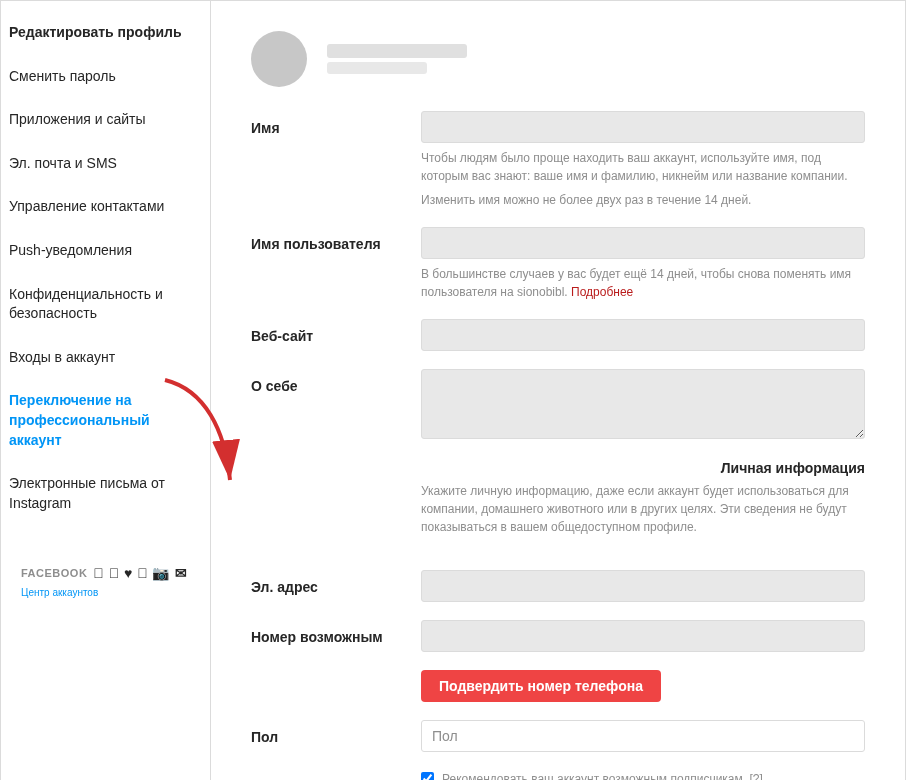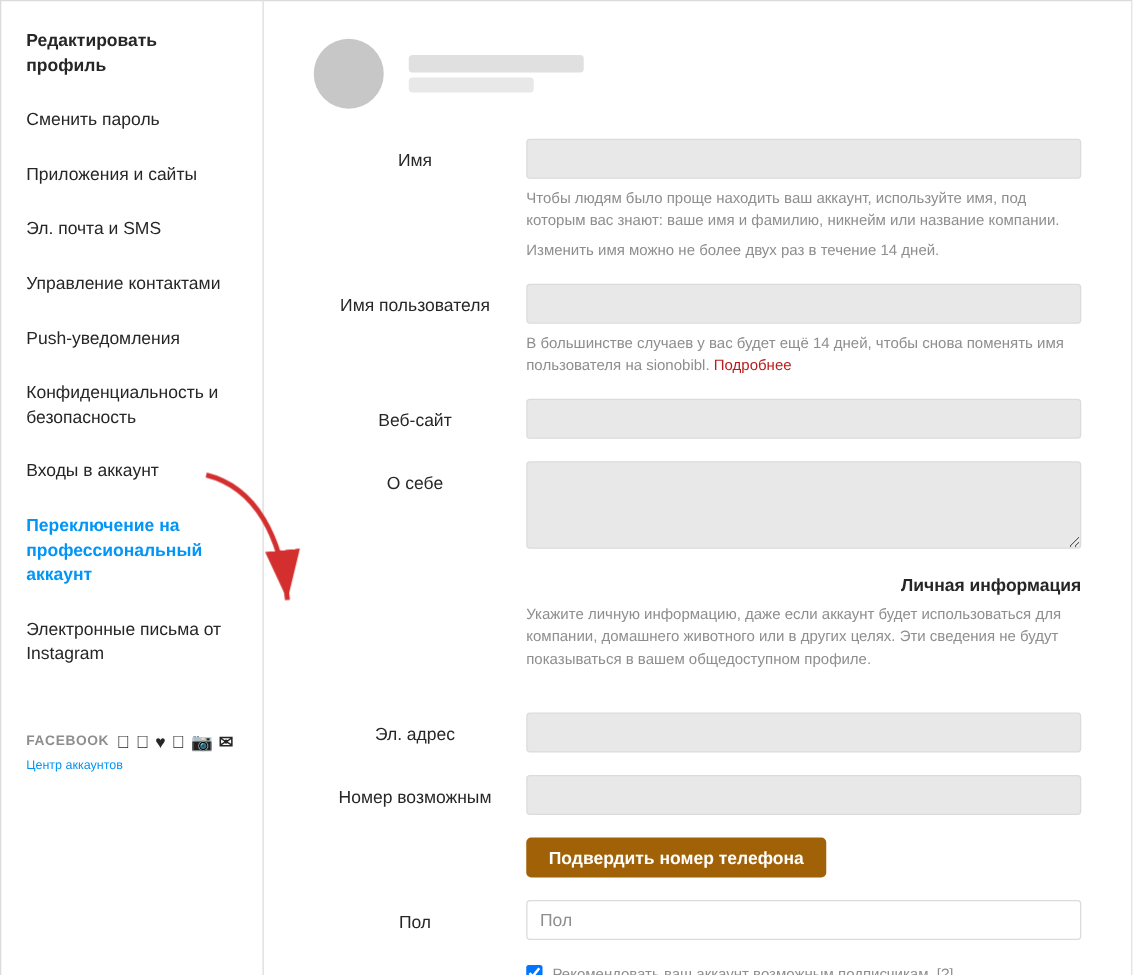--- a/index.html
+++ b/index.html
@@ -1,41 +1,41 @@
 <!DOCTYPE html>
 <html><head>
   <meta charset="utf-8">
   <style>
     * { box-sizing: border-box; margin: 0; padding: 0; }
     body { font-family: -apple-system, BlinkMacSystemFont, 'Segoe UI', Arial, sans-serif; background: #fafafa; color: #262626; font-size: 14px; }
     .layout { display: flex; width: 906px; min-height: 780px; background: #fff; border: 1px solid #dbdbdb; }
     .sidebar { width: 210px; border-right: 1px solid #dbdbdb; padding-top: 10px; flex-shrink: 0; }
-    .sidebar-item { padding: 12px 20px; cursor: pointer; font-size: 14px; color: #262626; line-height: 1.4; }
+    .sidebar-item { padding: 12px 8px; cursor: pointer; font-size: 14px; color: #262626; line-height: 1.4; }
     .sidebar-item.active { font-weight: 600; }
     .sidebar-item.highlight { color: #0095f6; font-weight: 600; cursor: pointer; }
     .sidebar-facebook { padding: 20px 20px 10px; margin-top: 20px; }
     .sidebar-facebook .fb-label { font-size: 11px; font-weight: 700; color: #8e8e8e; letter-spacing: 0.5px; margin-bottom: 6px; display: flex; align-items: center; gap: 6px; }
     .sidebar-facebook .fb-icons { display: flex; gap: 6px; font-size: 14px; color: #262626; }
     .sidebar-facebook .accounts-link { color: #0095f6; font-size: 10px; margin-top: 6px; cursor: pointer; }
     .main { flex: 1; padding: 30px 40px; overflow-y: auto; }
     .profile-header { display: flex; align-items: center; gap: 20px; margin-bottom: 24px; }
     .avatar-placeholder { width: 56px; height: 56px; background: #c7c7c7; border-radius: 50%; flex-shrink: 0; }
     .profile-username-area { display: flex; flex-direction: column; gap: 4px; }
     .username-bar { width: 140px; height: 14px; background: #e0e0e0; border-radius: 3px; }
     .username-sub { width: 100px; height: 12px; background: #e8e8e8; border-radius: 3px; }
     .form-row { display: flex; align-items: flex-start; margin-bottom: 18px; }
-    .form-label { width: 170px; text-align: center; padding-right: 8px; padding-top: 8px; font-weight: 400; font-size: 14px; color: #262626; flex-shrink: 0; line-height: 1.4; }
+    .form-label { width: 170px; text-align: left; padding-right: 8px; padding-top: 8px; font-weight: 700; font-size: 14px; color: #262626; flex-shrink: 0; line-height: 1.4; }
     .form-field { flex: 1; }
     .form-input { width: 100%; border: 1px solid #dbdbdb; border-radius: 3px; padding: 7px 10px; font-size: 14px; color: #262626; background: #fff; outline: none; }
     .form-textarea { width: 100%; border: 1px solid #dbdbdb; border-radius: 3px; padding: 7px 10px; font-size: 14px; color: #262626; background: #fff; resize: vertical; height: 70px; outline: none; }
     .form-hint { font-size: 12px; color: #8e8e8e; margin-top: 6px; line-height: 1.5; }
     .form-hint a { color: #b91c1c; text-decoration: none; cursor: pointer; }
     .section-title { font-size: 14px; font-weight: 600; color: #262626; margin-bottom: 6px; text-align: right; }
     .section-desc { font-size: 12px; color: #8e8e8e; line-height: 1.5; margin-bottom: 16px; }
-    .btn-blue { background: #a16207; color: #fff; border: none; border-radius: 4px; padding: 8px 18px; font-size: 14px; font-weight: 600; cursor: pointer; }
+    .btn-blue { background: #ef4444; color: #fff; border: none; border-radius: 4px; padding: 8px 18px; font-size: 14px; font-weight: 600; cursor: pointer; }
     .gender-select { width: 100%; border: 1px solid #dbdbdb; border-radius: 3px; padding: 7px 10px; font-size: 14px; color: #8e8e8e; background: #fff; outline: none; appearance: none; }
     .checkbox-row { display: flex; align-items: flex-start; gap: 8px; }
     .checkbox-row input[type=checkbox] { margin-top: 2px; cursor: pointer; }
     .checkbox-label { font-size: 12px; color: #8e8e8e; line-height: 1.5; }
     .input-blurred { color: transparent; background: #e8e8e8; }
     .personal-info-section { margin-bottom: 18px; }
   </style>
 </head>
 <body>
 

